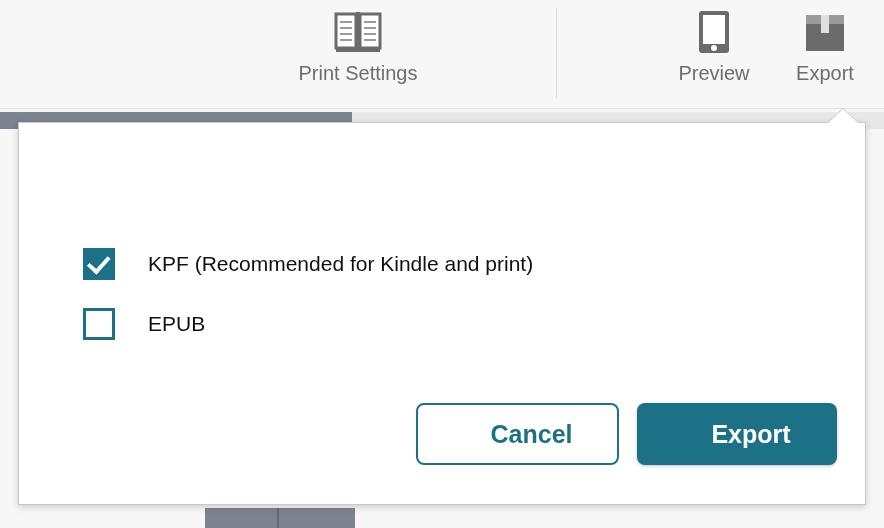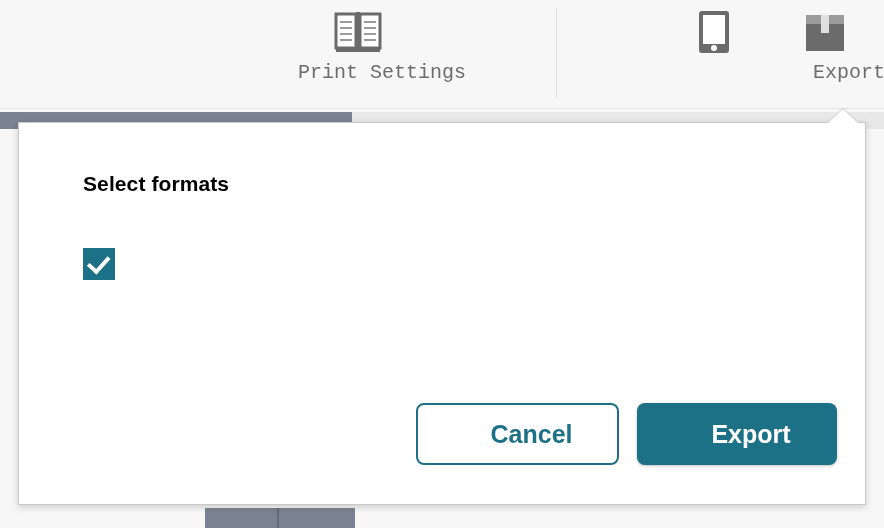--- a/index.html
+++ b/index.html
@@ -29,23 +29,22 @@
     top: 0;
     width: 884px;
     height: 108px;
     background: #f7f7f7;
     border-bottom: 1px solid #e2e2e2;
   }
   .tool-item {
     position: absolute;
     top: 6px;
     width: 120px;
-    text-align: right;
+    text-align: center;
     cursor: default;
-    font-family: Liberation Mono, monospace;
   }
   .tool-icon {
     height: 54px;
     display: flex;
     align-items: center;
     justify-content: center;
   }
   .tool-label {
     font-size: 20px;
     color: #6d6d6d;
@@ -246,20 +245,21 @@
 
 
     <div class="tool-item" id="tool-preview">
       <div class="tool-icon">
         <svg width="38" height="48" viewBox="0 0 38 48" aria-hidden="true">
           <rect x="4" y="2" width="30" height="42" rx="3" fill="#6b6b6b"></rect>
           <rect x="8" y="6" width="22" height="29" fill="#ffffff"></rect>
           <circle cx="19" cy="39" r="3" fill="#ffffff"></circle>
         </svg>
       </div>
+      <div class="tool-label">Preview</div>
     </div>
 
     <div class="tool-item" id="tool-export">
       <div class="tool-icon">
         <svg width="48" height="44" viewBox="0 0 48 44" aria-hidden="true">
           <rect x="5" y="12" width="38" height="28" fill="#6b6b6b"></rect>
           <rect x="5" y="4" width="38" height="9" fill="#9b9b9b"></rect>
           <rect x="20" y="4" width="8" height="18" fill="#e0e0e0"></rect>
         </svg>
       </div>
@@ -272,27 +272,31 @@
   </div>
 
   <div id="lower-bar">
     <div id="lower-bar-seam"></div>
   </div>
 
   <div id="export-dialog">
 
     <div id="dialog-caret"></div>
 
-    <div id="dialog-title">Select formats</div>
 
     <div class="format-row" id="row-kpf">
       <div class="checkbox checked">
         <span class="tick"></span>
       </div>
-    </div>
-
+      <div class="format-label">KPF (Recommended for Kindle and print)</div>
+    </div>
+
+    <div class="format-row" id="row-epub">
+      <div class="checkbox unchecked"></div>
+      <div class="format-label">EPUB</div>
+    </div>
 
     <div class="action-btn" id="cancel-button">Cancel</div>
 
     <div class="action-btn" id="export-button">Export</div>
 
   </div>
 </div>
 
 </body></html>

